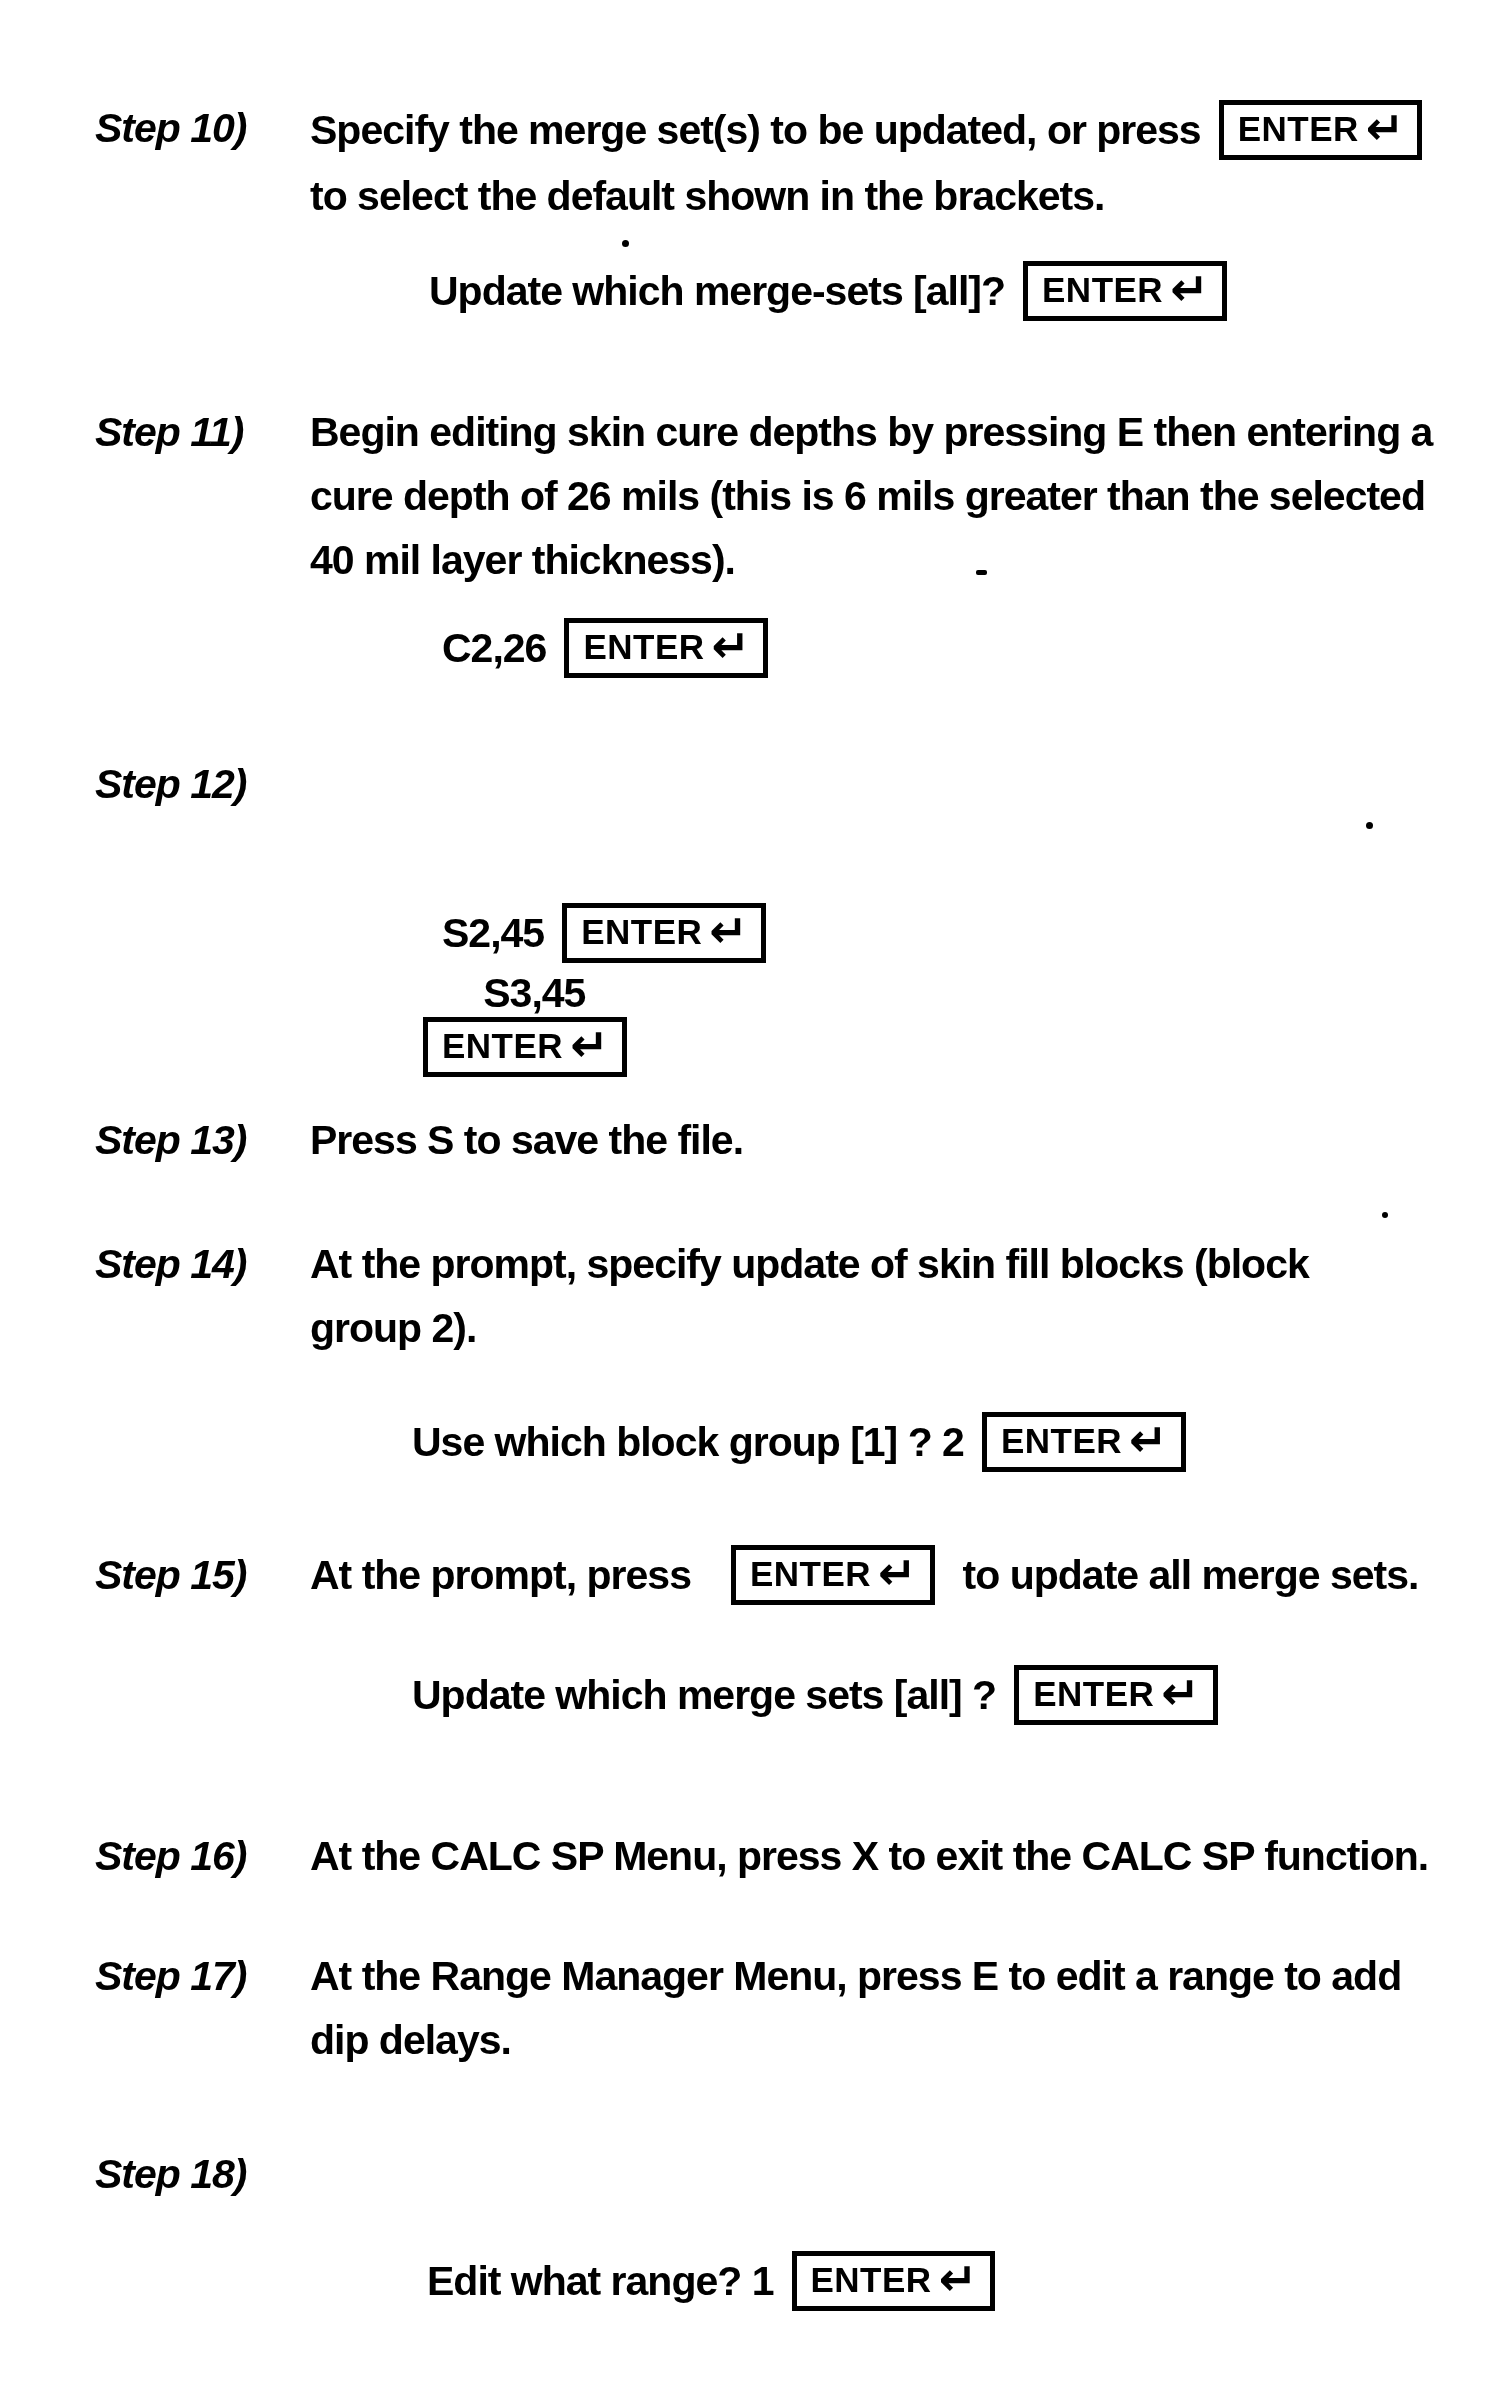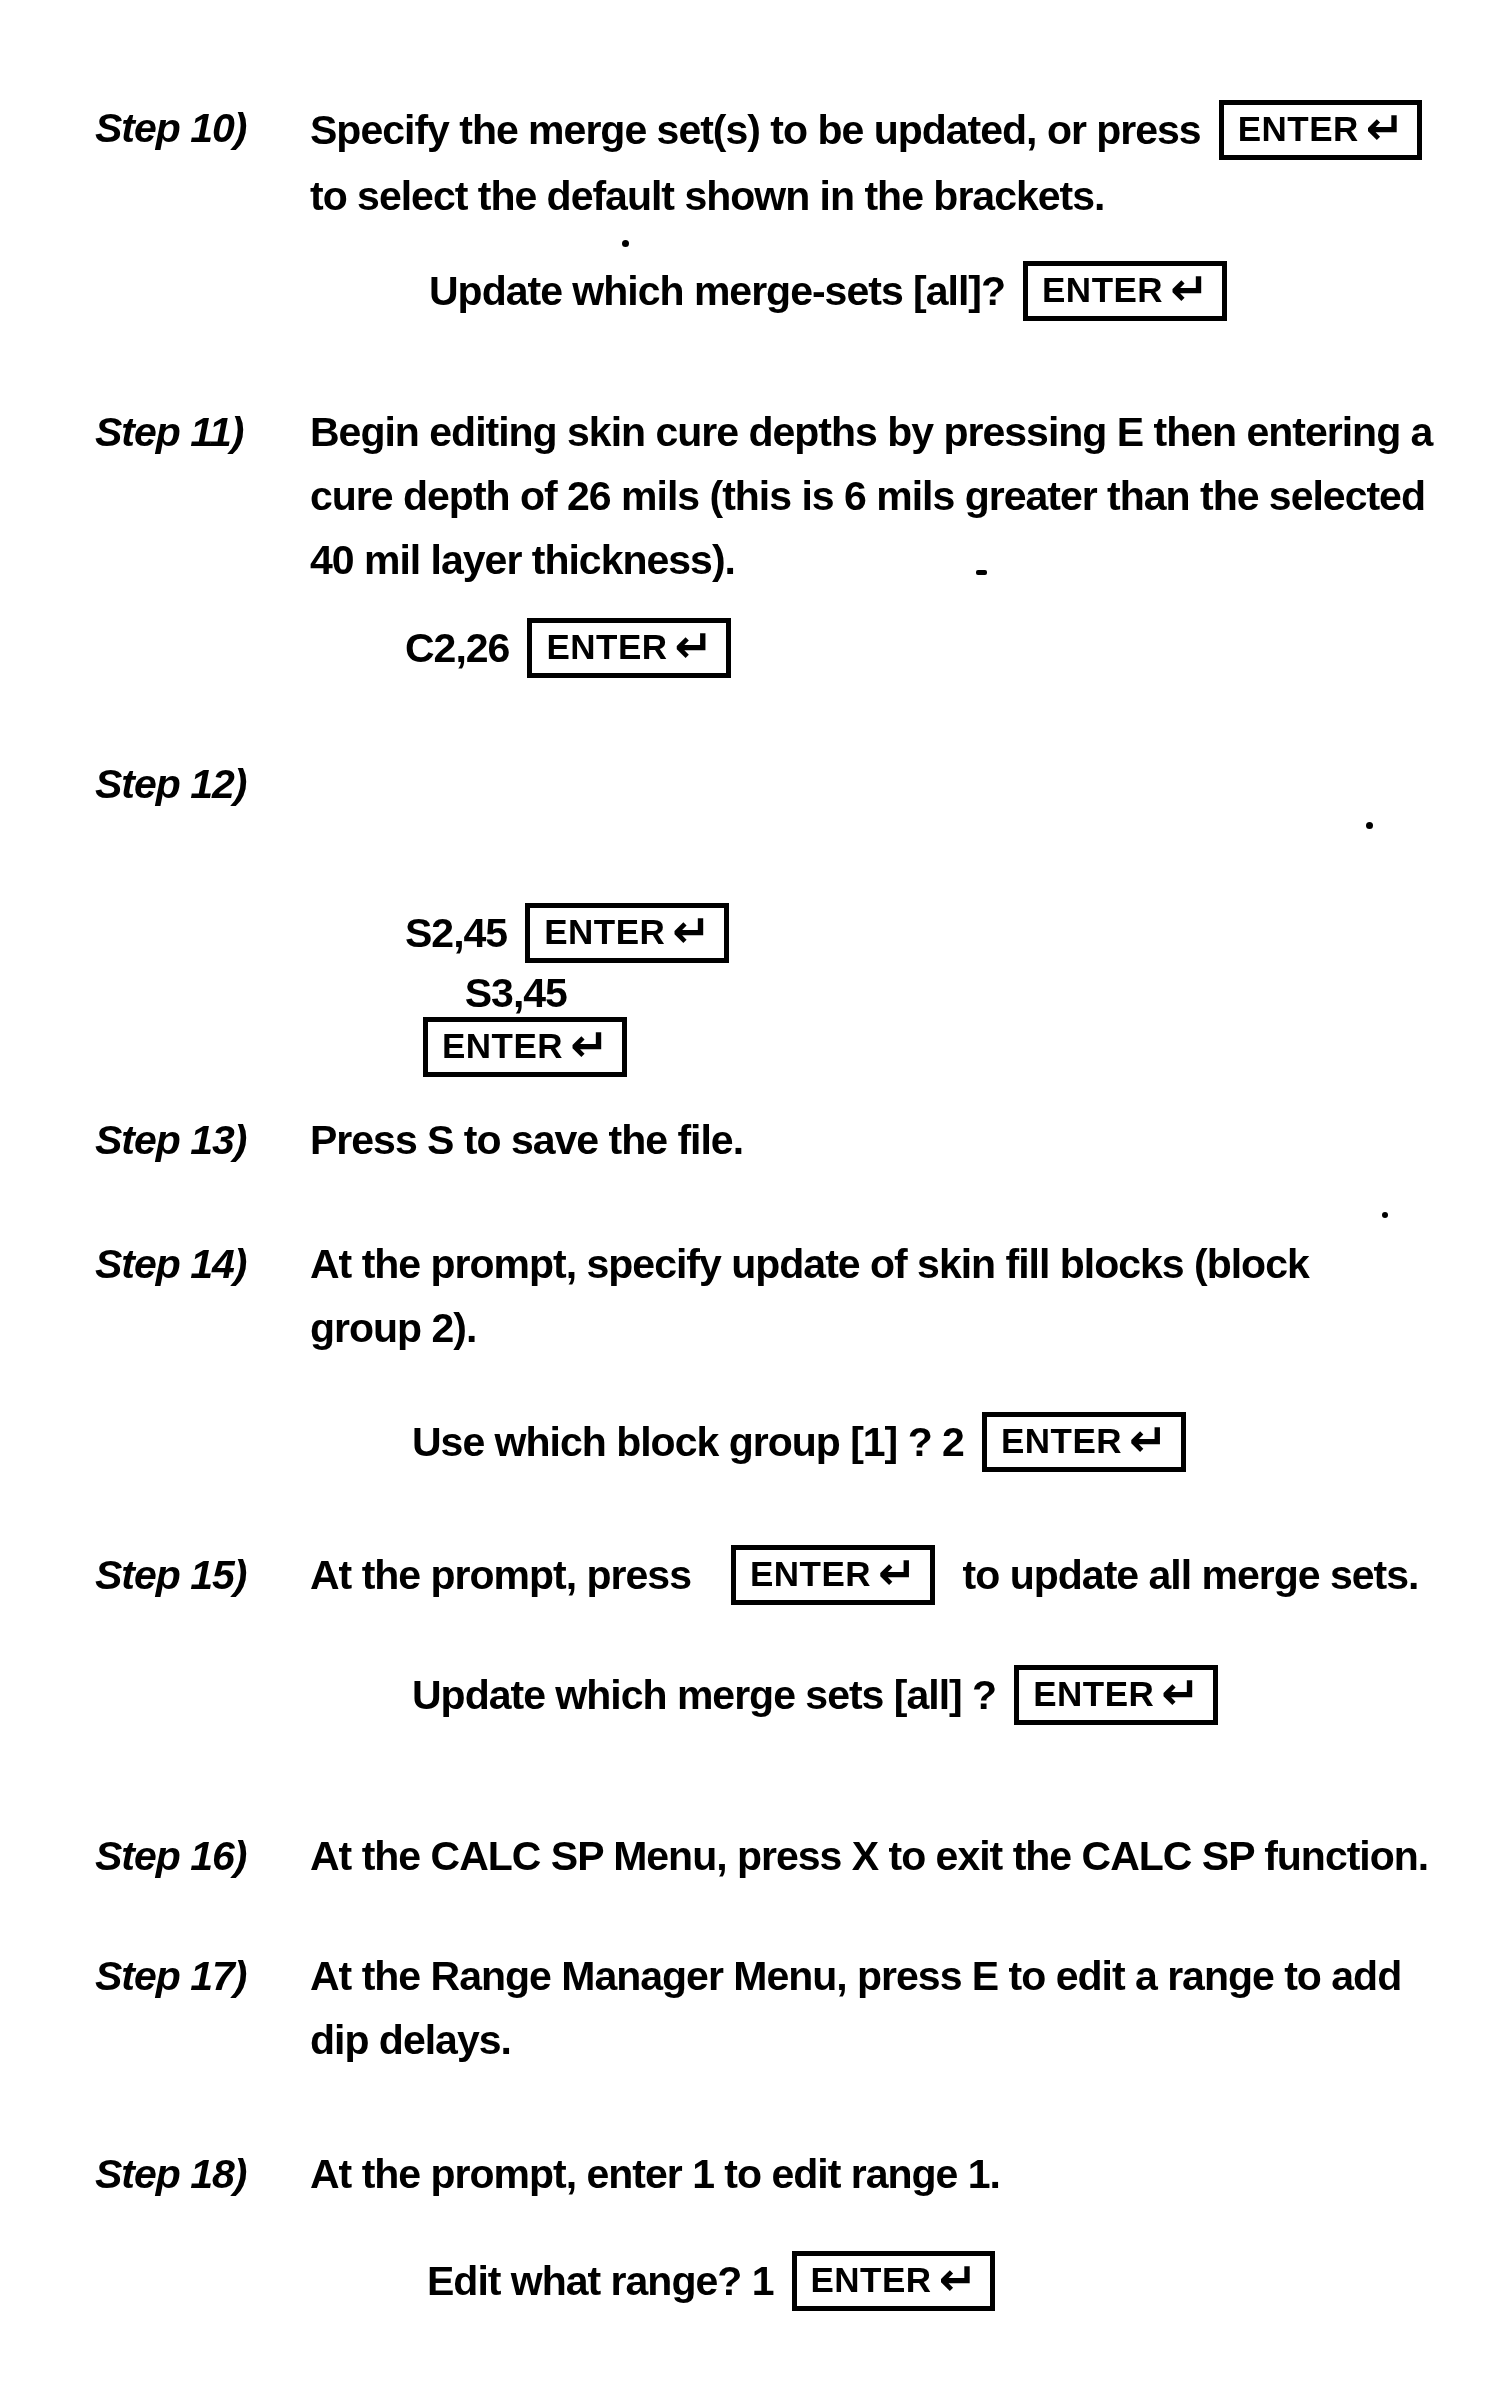--- a/index.html
+++ b/index.html
@@ -30,21 +30,21 @@
     background:#fff;
   }
   .key .klabel{
     font-size:35px;font-style:normal;letter-spacing:0.5px;
   }
   .key .ksym{
     font-family:"DejaVu Sans",sans-serif;
     font-size:46px;line-height:0.85;
     margin-left:7px;
   }
-  .cmd-label{white-space:pre;}
+  .cmd-label{white-space:pre;margin-left:37px;}
   .after-txt{margin-left:28px;}
   .key-gap{margin-left:40px;}
   .dot{position:absolute;background:#000;border-radius:50%;}
   .dash{position:absolute;background:#000;border-radius:2px;}
 </style>
 </head>
 <body>
 
 <div class="page">
 
@@ -145,23 +145,20 @@
     <div class="tline"><span>At the CALC SP Menu, press X to exit the CALC SP function.</span></div>
   </div>
 
   <div class="step-label" style="top:1944px;">Step 17)</div>
   <div class="step-body" style="top:1944px;">
     <div class="tline"><span>At the Range Manager Menu, press E to edit a range to add</span></div>
     <div class="tline"><span>dip delays.</span></div>
   </div>
 
   <div class="step-label" style="top:2142px;">Step 18)</div>
-  <div class="step-body" style="top:2142px;">
-    <div class="tline"><span>At the prompt, enter 1 to edit range 1.</span></div>
-  </div>
 
   <div class="row" style="top:2246px;left:427px;height:70px;">
     <span>Edit what range? 1</span>
     <span class="key">
       <span class="klabel">ENTER</span>
       <span class="ksym">↵</span>
     </span>
   </div>
 
   <div class="dot" style="left:622px;top:240px;width:7px;height:7px;"></div>

